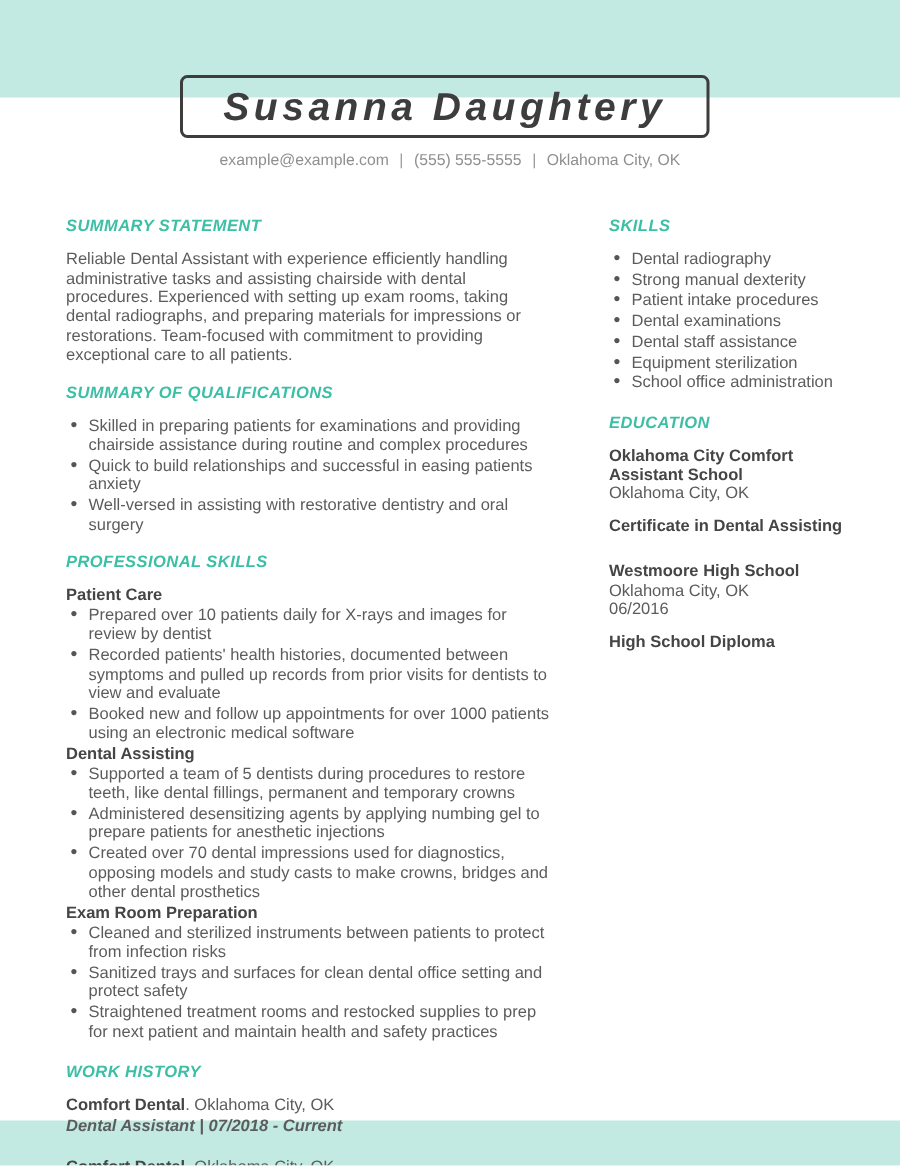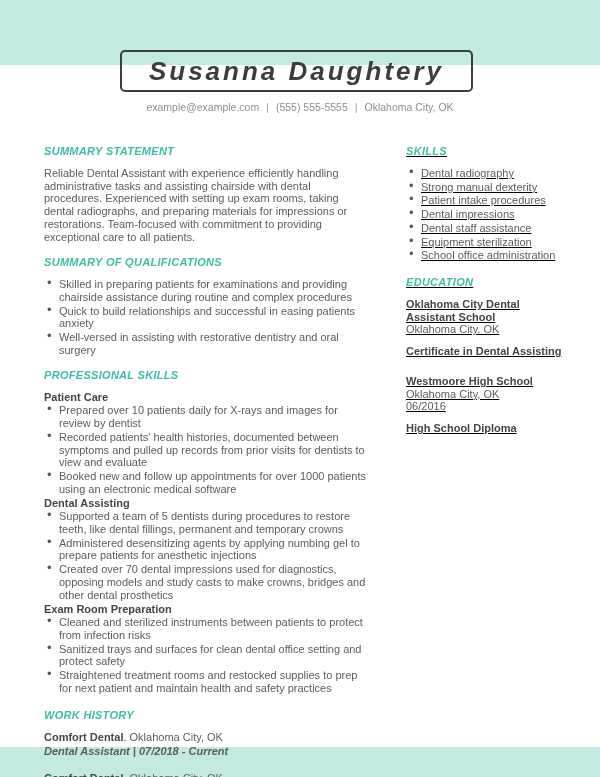--- a/index.html
+++ b/index.html
@@ -30,21 +30,21 @@
   .contact {
     position:absolute; top:101px; left:0; right:0;
     text-align:center; font-size:10.5px; color:#8f8f8f;
   }
   .contact .sep { margin:0 7px; color:#9a9a9a; }
   .cols {
     position:absolute; top:145px; left:44px; width:526px;
     display:flex; align-items:flex-start;
   }
   .col-left { width:325px; }
-  .col-right { width:164px; margin-left:37px;text-decoration:underline; }
+  .col-right { width:164px; margin-left:37px; }
   .sec-heading {
     color:#3bbfa5; font-size:11px; font-weight:bold; font-style:italic;
     letter-spacing:0.3px; margin:0 0 10px 0; text-transform:uppercase;
   }
   .sec-heading.later { margin-top:14px; }
   .body-text, li, .job-line1, .job-line2, .edu-line {
     font-size:11px; line-height:12.7px; color:#5c5c5c;
   }
   p.summary { margin:0 0 13px 0; }
   ul { list-style:none; margin:0 0 13px 0; padding:0; }
@@ -140,30 +140,30 @@
 
     </div>
 
     <div class="col-right">
 
       <div class="sec-heading">SKILLS</div>
       <ul>
         <li>Dental radiography</li>
         <li>Strong manual dexterity</li>
         <li>Patient intake procedures</li>
-        <li>Dental impressions</li>
+        <li>Dental examinations</li>
         <li>Dental staff assistance</li>
         <li>Equipment sterilization</li>
         <li>School office administration</li>
       </ul>
 
       <div class="sec-heading later">EDUCATION</div>
 
       <div class="edu-entry">
-        <div class="edu-school">Oklahoma City Dental Assistant School</div>
+        <div class="edu-school">Oklahoma City Comfort Assistant School</div>
         <div class="edu-line">Oklahoma City, OK</div>
         <div class="edu-cred">Certificate in Dental Assisting</div>
       </div>
 
       <div class="edu-gap"></div>
 
       <div class="edu-entry">
         <div class="edu-school">Westmoore High School</div>
         <div class="edu-line">Oklahoma City, OK</div>
         <div class="edu-line">06/2016</div>

